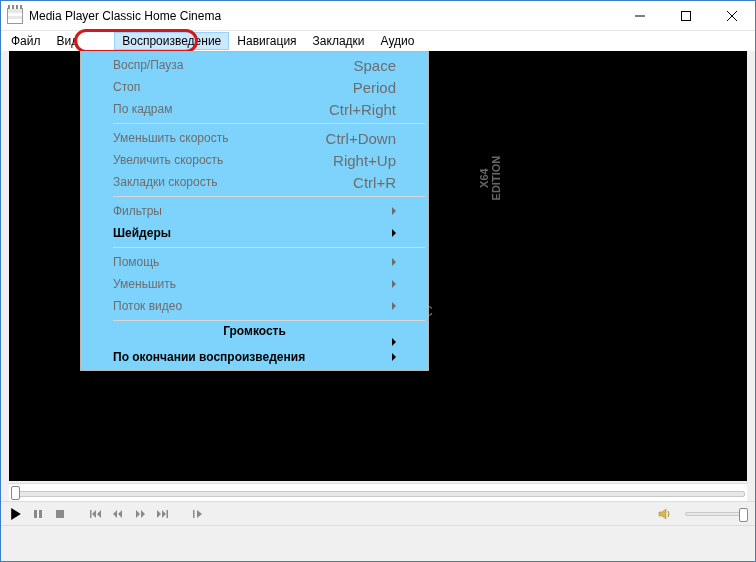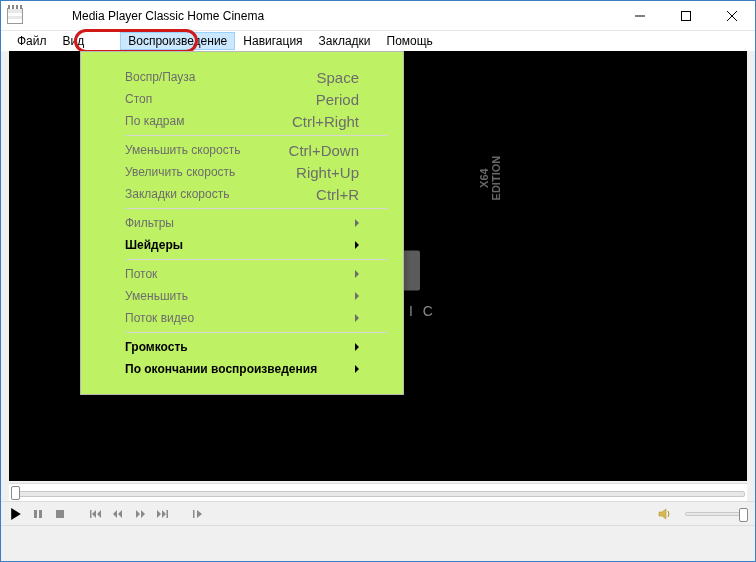--- a/index.html
+++ b/index.html
@@ -16,21 +16,20 @@
     position: relative;
   }
   
   .titlebar {
     height: 30px;
     background: #ffffff;
     display: flex;
     align-items: center;
     padding: 0 0 0 6px;
     border-bottom: 1px solid #e6e6e6;
-    gap: 43px;
   }
   .titlebar .app-icon {
     width: 16px; height: 16px; margin-right: 6px;
     background: linear-gradient(#e8e8e8 0 25%, #fff 25% 50%, #e8e8e8 50% 75%, #fff 75% 100%);
     border: 1px solid #999;
     position: relative;
   }
   .titlebar .app-icon::before {
     content:'';
     position:absolute; top:-4px; left:0; right:0; height:4px;
@@ -44,21 +43,21 @@
     color:#000;
   }
   .winbtn svg { width:10px; height:10px; stroke:#000; stroke-width:1; fill:none; }
 
   
   .menubar {
     height: 20px;
     background: #ffffff;
     display: flex;
     align-items: center;
-    padding: 0 8px;
+    padding: 0 2px;
     font-size: 12px;
   }
   .menuitem {
     padding: 2px 8px;
     cursor: default;
     position: relative;
   }
   .menuitem.active {
     background: #cce8ff;
     border: 1px solid #99d1ff;
@@ -113,26 +112,26 @@
     font-size:11px;
     font-weight:bold;
     text-align:center;
     line-height:1.1;
   }
 
   
   .dropdown {
     position:absolute;
     left:79px; top:50px;
-    width:324px;
-    background:#bef264;
+    width:349px;
+    background:#7dd3fc;
     border:1px solid #b7b7b7;
     box-shadow: 3px 3px 3px rgba(0,0,0,0.15);
     z-index: 100;
-    padding: 14px;
+    padding: 2px;
     font-size: 12px;
   }
   .dropdown .row {
     display:flex;
     align-items:center;
     height: 22px;
     padding: 0 30px 0 30px;
     color:#6d6d6d;
   }
   .dropdown .row.enabled { color:#000; }
@@ -237,21 +236,21 @@
     </div>
   </div>
 </div>
 
 <div class="menubar">
   <div class="menuitem">Файл</div>
   <div class="menuitem">Вид</div>
   <div class="menuitem active">Воспроизведение</div>
   <div class="menuitem">Навигация</div>
   <div class="menuitem">Закладки</div>
-  <div class="menuitem">Помощь</div>
+  <div class="menuitem">Аудио</div>
 </div>
 
 <div class="highlight-ring"></div>
 
 <div class="video-area">
   <div class="logo">
     <div class="bars">
       <div class="bar b1"></div>
       <div class="bar b2"></div>
       <div class="bar b3"></div>
@@ -295,33 +294,33 @@
     <div class="row">
       <span class="label">Фильтры</span>
       <span class="sub"></span>
     </div>
     <div class="row enabled" style="color: rgb(0, 0, 0);">
       <span class="label" style="font-weight: 600; color: rgb(0, 0, 0);">Шейдеры</span>
       <span class="sub"></span>
     </div>
     <div class="sep"></div>
     <div class="row">
-      <span class="label">Поток</span>
+      <span class="label">Помощь</span>
       <span class="sub"></span>
     </div>
     <div class="row">
       <span class="label">Уменьшить</span>
       <span class="sub"></span>
     </div>
     <div class="row">
       <span class="label">Поток видео</span>
       <span class="sub"></span>
     </div>
     <div class="sep"></div>
-    <div class="row enabled" style="color: rgb(0, 0, 0);">
+    <div class="row enabled" style="color: rgb(0, 0, 0); flex-direction: column;">
       <span class="label" style="font-weight: 600; color: rgb(0, 0, 0);">Громкость</span>
       <span class="sub"></span>
     </div>
     <div class="row enabled" style="color: rgb(0, 0, 0);">
       <span class="label" style="font-weight: 600; color: rgb(0, 0, 0);">По окончании воспроизведения</span>
       <span class="sub"></span>
     </div>
   </div>
 
 <div class="seek-wrap">

